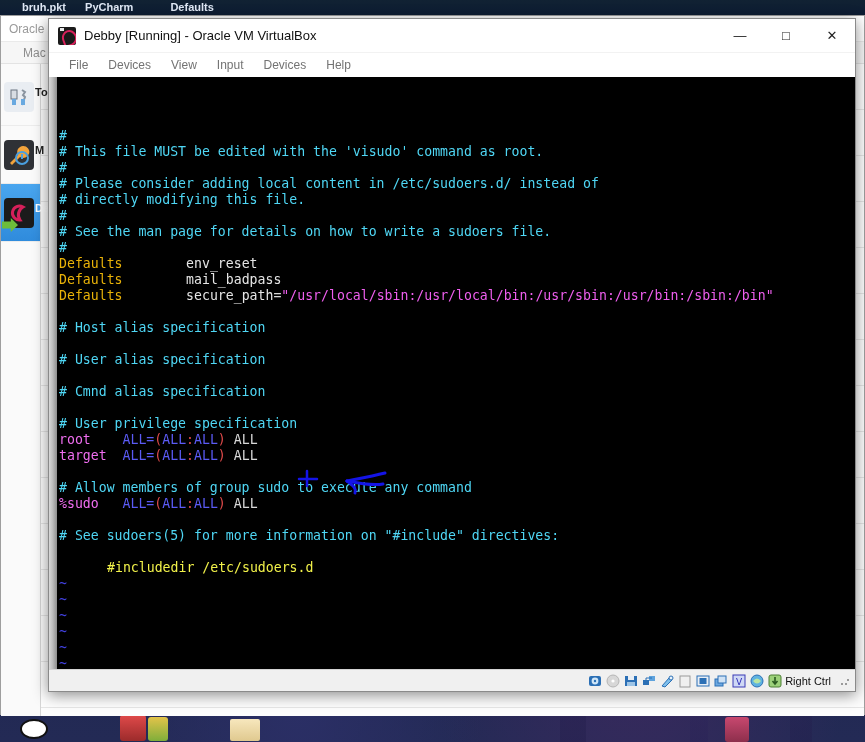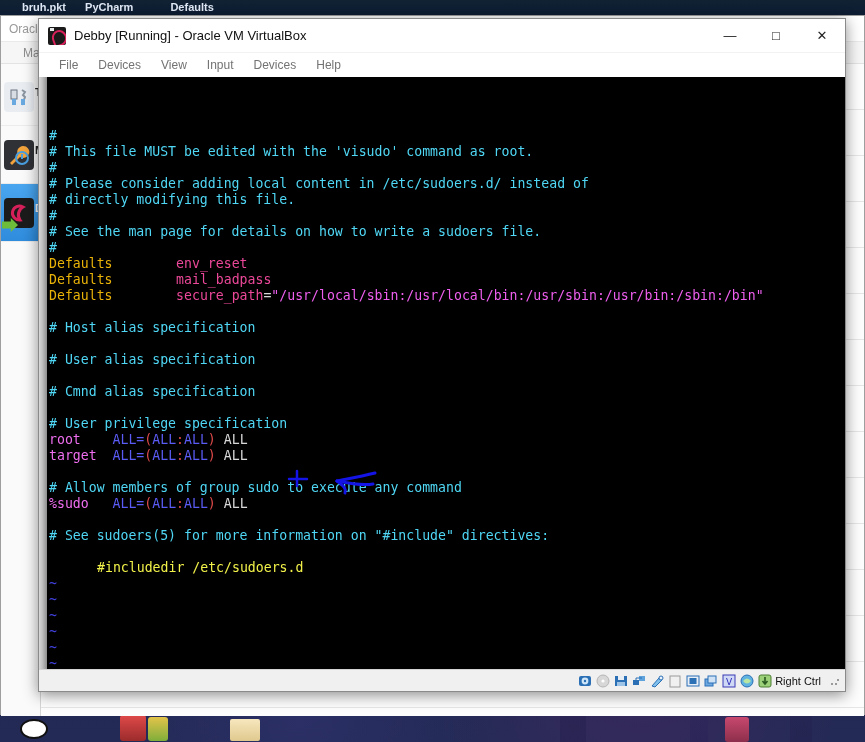--- a/index.html
+++ b/index.html
@@ -62,21 +62,21 @@
   .vbm-lbl {
     position:absolute; left:34px; top:18px; font-size:11px; font-weight:bold;
     color:#222; white-space:nowrap;
   }
   .vbm-entry.selected .vbm-lbl { color:#fff; }
   #vbm-main { flex:1; background:#fdfdfd; }
   .vbm-row { height:46px; border-bottom:1px solid #e6e6e6; }
 
   
   #vm-window {
-    position:absolute; left:38px; top:18px; width:808px; height:674px;
+    position:absolute; left:48px; top:18px; width:808px; height:674px;
     background:#f0f0f0;
     border:1px solid #8a8a8a;
     box-shadow:0 3px 14px rgba(0,0,0,.45);
     display:flex; flex-direction:column;
   }
   #vm-titlebar {
     height:34px; background:#ffffff; display:flex; align-items:center;
     border-bottom:1px solid #f2f2f2; flex:0 0 auto;
   }
   #vm-icon {
@@ -118,21 +118,21 @@
   #term {
     flex:1 1 auto; position:relative;
     font-family:"DejaVu Sans Mono","Liberation Mono",monospace;
     font-size:13.2px; line-height:16px;
     padding:3px 0 0 2px; color:#cfcfcf;
     white-space:pre;
   }
   .tline { height:16px; }
   .c-comment { color:#4fd7f5; }
   .c-keyword { color:#eab308; }
-  .c-option  { color:#ec4899; }
+  .c-option  { color:#e5e5e5; }
   .c-string  { color:#ef5fef; }
   .c-user    { color:#f06ef0; }
   .c-all     { color:#5b5bf5; }
   .c-paren   { color:#e04a4a; }
   .c-plain   { color:#d8d8d8; }
   .c-tilde   { color:#4141e0; }
   .c-yellow  { color:#f2f24a;margin-left:48px; }
 
   #status-line {
     position:absolute; left:0; bottom:2px; width:100%;

